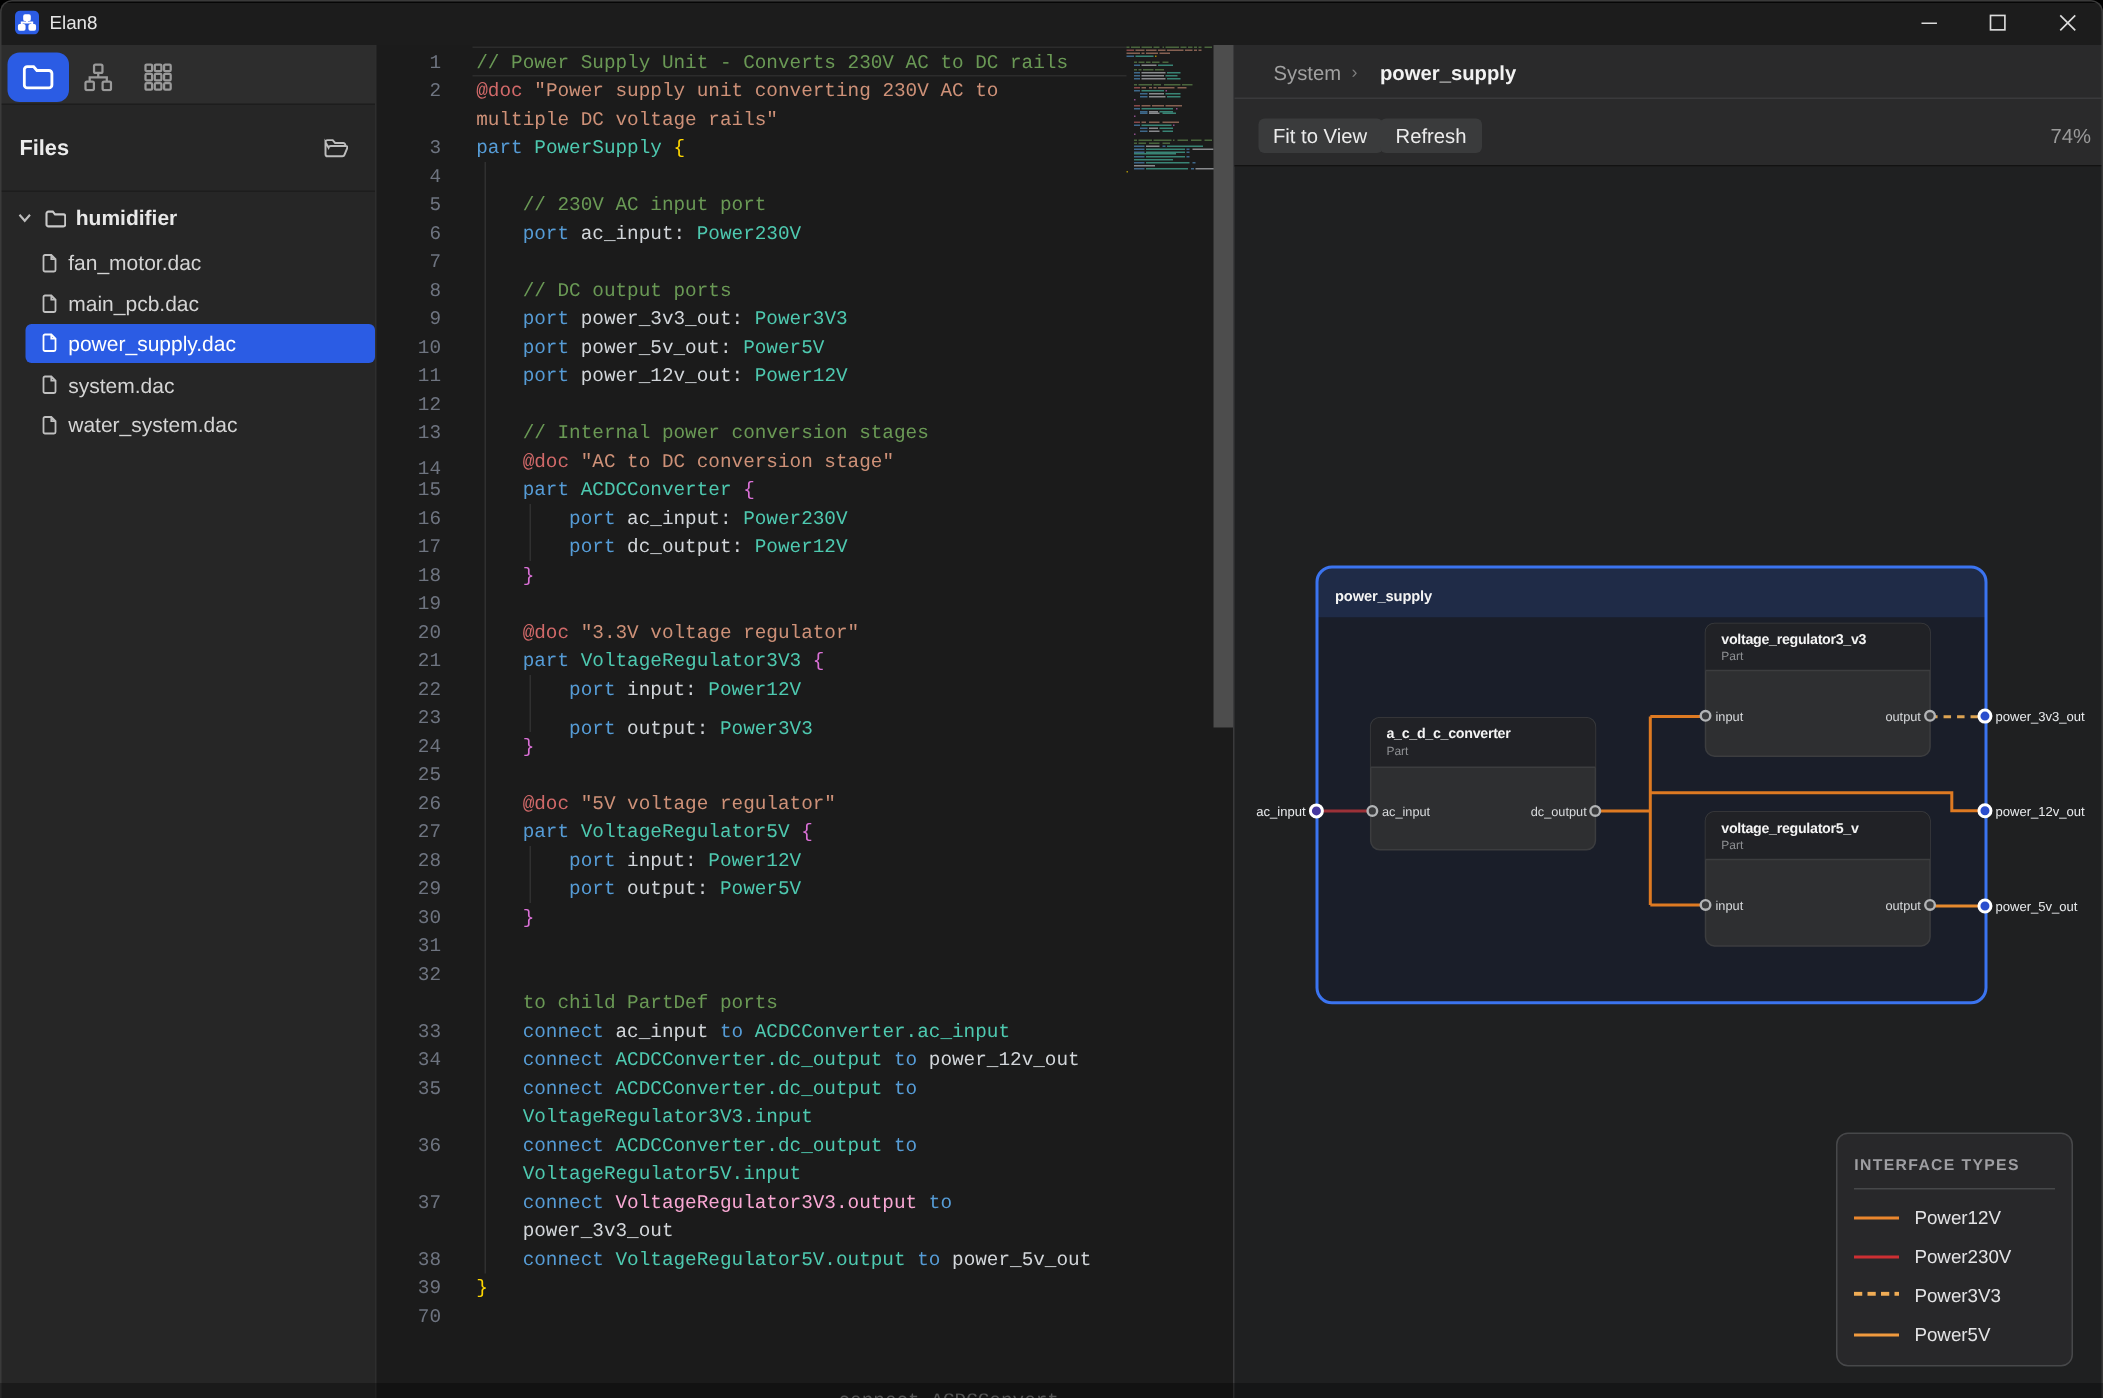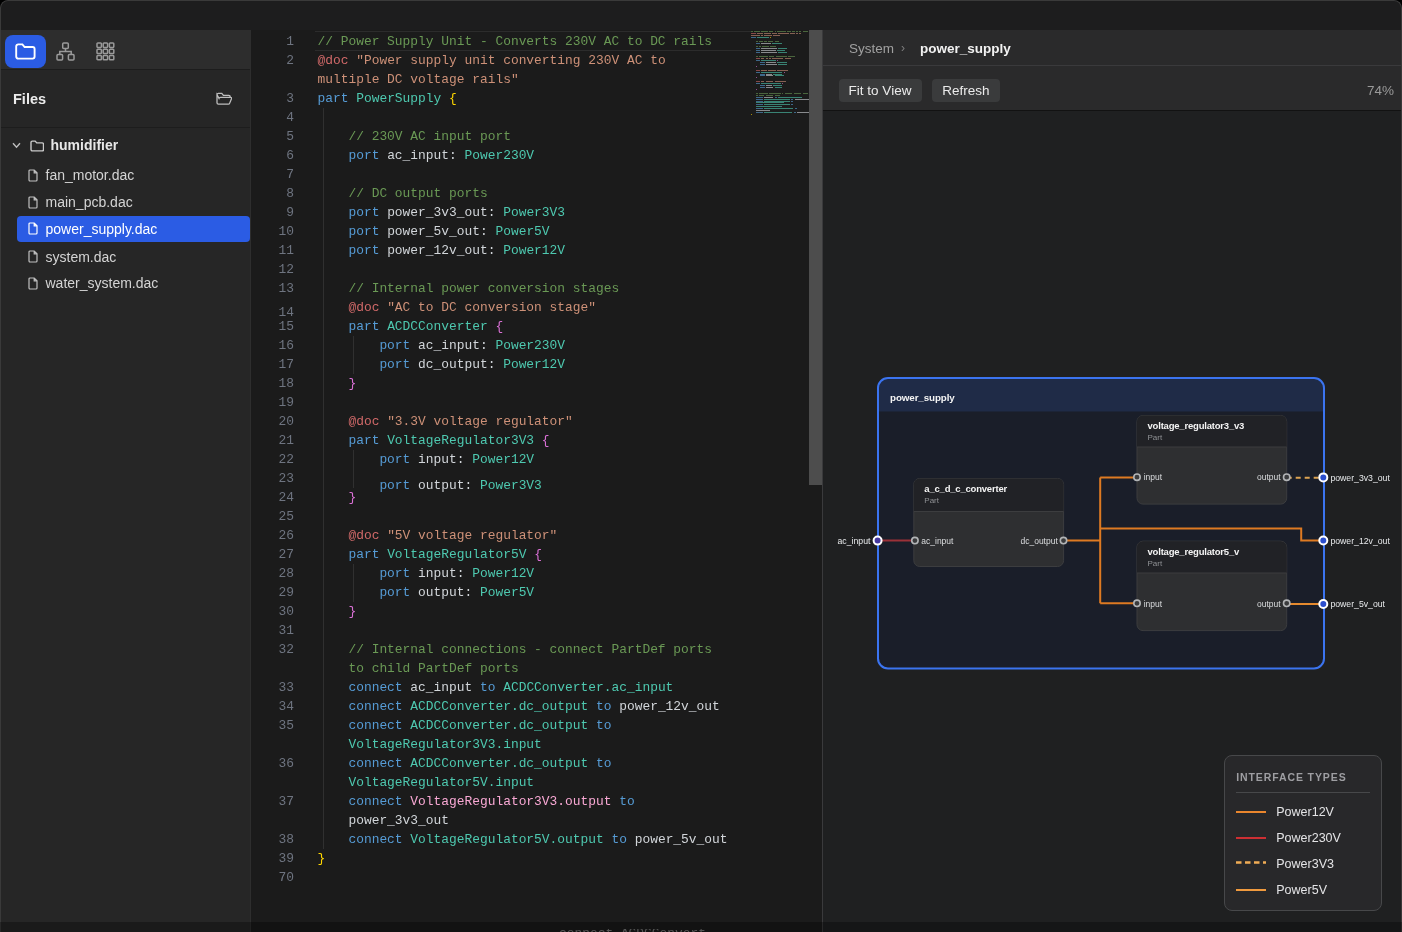--- a/index.html
+++ b/index.html
@@ -9,20 +9,40 @@
 .topstrip{position:absolute;left:0;top:0;width:100%;height:2px;background:#060606}
 .sidebar{position:absolute;left:0;top:30px;width:250px;bottom:0;background:#262626}
 .toolrow{position:absolute;left:0;top:0;width:100%;height:40px;background:#2d2d2d;border-bottom:1px solid #1d1d1d}
 .editor{position:absolute;left:250px;top:30px;width:572px;bottom:0;background:#1b1b1b;border-left:1px solid #2e2e2e}
 .gn{position:absolute;width:43px;text-align:right;left:0;font:12.9px "Liberation Mono",monospace;line-height:19px;color:#6e7480}
 .cl{position:absolute;left:66.5px;font:12.9px "Liberation Mono",monospace;line-height:19px;white-space:pre}
 .rpanel{position:absolute;left:822px;top:30px;width:580px;bottom:0;background:#1f2021;border-left:1px solid #3a3a3c}
 .iguide{position:absolute;width:1px;background:#303030}
 </style></head><body>
 <div class="win">
+<div class="titlebar">
+<div class="topstrip"></div>
+ <svg class="abs" style="left:10px;top:7px" width="16" height="16" viewBox="0 0 16 16">
+        <rect x="0" y="0" width="16" height="16" rx="3.5" fill="#2b5ce4"></rect>
+        <g stroke="#fff" stroke-width="1.3" fill="none">
+          <rect x="6.1" y="3.2" width="3.8" height="3.2" rx="0.6" fill="#fff"></rect>
+          <rect x="2.6" y="9.6" width="3.8" height="3.2" rx="0.6" fill="#fff"></rect>
+          <rect x="9.6" y="9.6" width="3.8" height="3.2" rx="0.6" fill="#fff"></rect>
+          <path d="M8 6.4 L8 8 M4.5 9.6 L4.5 8 L11.5 8 L11.5 9.6"></path>
+        </g>
+      </svg>
+ <div class="abs" style="left:33px;top:8px;font-size:12.5px;color:#e6e6e6">Elan8</div>
+ <svg class="abs" style="left:1276px;top:5px" width="112" height="20" viewBox="0 0 112 20">
+        <g stroke="#dcdcdc" stroke-width="1.1" fill="none">
+          <path d="M5 10.5 L15.3 10.5"></path>
+          <rect x="51" y="5.3" width="9.6" height="9.6"></rect>
+          <path d="M97.5 5.3 L107.5 15.3 M107.5 5.3 L97.5 15.3"></path>
+        </g>
+      </svg>
+</div>
 
 <div class="sidebar">
  <div class="toolrow">
   <div class="abs" style="left:5px;top:4.5px;width:40.5px;height:33px;background:#2b5ce4;border-radius:8px"></div>
   <svg class="abs" style="left:15px;top:13px" width="21" height="17" viewBox="0 0 21 17">
           <path d="M1.2 3.4 a2 2 0 0 1 2-2 h4.2 l2.2 2.6 h8 a2 2 0 0 1 2 2 v7.6 a2 2 0 0 1-2 2 h-14.4 a2 2 0 0 1-2-2 z" fill="none" stroke="#fff" stroke-width="1.9"></path>
         </svg>
   <svg class="abs" style="left:55.5px;top:11.5px" width="19" height="19" viewBox="0 0 19 19">
           <g stroke="#9a9a9a" stroke-width="1.5" fill="none">
             <rect x="6.7" y="1" width="5.6" height="5.6" rx="1"></rect>
@@ -146,21 +166,20 @@
 <div class="cl" style="top:381.5px"><span style="color:#d16969">&nbsp;&nbsp;&nbsp;&nbsp;@doc</span><span style="color:#ce9178">&nbsp;"3.3V&nbsp;voltage&nbsp;regulator"</span></div>
 <div class="cl" style="top:400.5px"><span style="color:#569cd6">&nbsp;&nbsp;&nbsp;&nbsp;part</span><span style="color:#4ec9b0">&nbsp;VoltageRegulator3V3</span><span style="color:#d2d6da">&nbsp;</span><span style="color:#da70d6">{</span></div>
 <div class="cl" style="top:419.5px"><span style="color:#569cd6">&nbsp;&nbsp;&nbsp;&nbsp;&nbsp;&nbsp;&nbsp;&nbsp;port</span><span style="color:#d2d6da">&nbsp;input:</span><span style="color:#4ec9b0">&nbsp;Power12V</span></div>
 <div class="cl" style="top:446px"><span style="color:#569cd6">&nbsp;&nbsp;&nbsp;&nbsp;&nbsp;&nbsp;&nbsp;&nbsp;port</span><span style="color:#d2d6da">&nbsp;output:</span><span style="color:#4ec9b0">&nbsp;Power3V3</span></div>
 <div class="cl" style="top:457.5px"><span style="color:#da70d6">&nbsp;&nbsp;&nbsp;&nbsp;}</span></div>
 <div class="cl" style="top:495.5px"><span style="color:#d16969">&nbsp;&nbsp;&nbsp;&nbsp;@doc</span><span style="color:#ce9178">&nbsp;"5V&nbsp;voltage&nbsp;regulator"</span></div>
 <div class="cl" style="top:514.5px"><span style="color:#569cd6">&nbsp;&nbsp;&nbsp;&nbsp;part</span><span style="color:#4ec9b0">&nbsp;VoltageRegulator5V</span><span style="color:#d2d6da">&nbsp;</span><span style="color:#da70d6">{</span></div>
 <div class="cl" style="top:533.5px"><span style="color:#569cd6">&nbsp;&nbsp;&nbsp;&nbsp;&nbsp;&nbsp;&nbsp;&nbsp;port</span><span style="color:#d2d6da">&nbsp;input:</span><span style="color:#4ec9b0">&nbsp;Power12V</span></div>
 <div class="cl" style="top:552.5px"><span style="color:#569cd6">&nbsp;&nbsp;&nbsp;&nbsp;&nbsp;&nbsp;&nbsp;&nbsp;port</span><span style="color:#d2d6da">&nbsp;output:</span><span style="color:#4ec9b0">&nbsp;Power5V</span></div>
 <div class="cl" style="top:571.5px"><span style="color:#da70d6">&nbsp;&nbsp;&nbsp;&nbsp;}</span></div>
-<div class="cl" style="top:609.5px"><span style="color:#6a9955">&nbsp;&nbsp;&nbsp;&nbsp;//&nbsp;Internal&nbsp;connections&nbsp;-&nbsp;connect&nbsp;PartDef&nbsp;ports</span></div>
 <div class="cl" style="top:628.5px"><span style="color:#6a9955">&nbsp;&nbsp;&nbsp;&nbsp;to&nbsp;child&nbsp;PartDef&nbsp;ports</span></div>
 <div class="cl" style="top:647.5px"><span style="color:#569cd6">&nbsp;&nbsp;&nbsp;&nbsp;connect</span><span style="color:#d2d6da">&nbsp;ac_input</span><span style="color:#569cd6">&nbsp;to</span><span style="color:#4ec9b0">&nbsp;ACDCConverter.ac_input</span></div>
 <div class="cl" style="top:666.5px"><span style="color:#569cd6">&nbsp;&nbsp;&nbsp;&nbsp;connect</span><span style="color:#4ec9b0">&nbsp;ACDCConverter.dc_output</span><span style="color:#569cd6">&nbsp;to</span><span style="color:#d2d6da">&nbsp;power_12v_out</span></div>
 <div class="cl" style="top:685.5px"><span style="color:#569cd6">&nbsp;&nbsp;&nbsp;&nbsp;connect</span><span style="color:#4ec9b0">&nbsp;ACDCConverter.dc_output</span><span style="color:#569cd6">&nbsp;to</span></div>
 <div class="cl" style="top:704.5px"><span style="color:#4ec9b0">&nbsp;&nbsp;&nbsp;&nbsp;VoltageRegulator3V3.input</span></div>
 <div class="cl" style="top:723.5px"><span style="color:#569cd6">&nbsp;&nbsp;&nbsp;&nbsp;connect</span><span style="color:#4ec9b0">&nbsp;ACDCConverter.dc_output</span><span style="color:#569cd6">&nbsp;to</span></div>
 <div class="cl" style="top:742.5px"><span style="color:#4ec9b0">&nbsp;&nbsp;&nbsp;&nbsp;VoltageRegulator5V.input</span></div>
 <div class="cl" style="top:761.5px"><span style="color:#569cd6">&nbsp;&nbsp;&nbsp;&nbsp;connect</span><span style="color:#f9a8d4">&nbsp;VoltageRegulator3V3.output</span><span style="color:#569cd6">&nbsp;to</span></div>
 <div class="cl" style="top:780.5px"><span style="color:#d2d6da">&nbsp;&nbsp;&nbsp;&nbsp;power_3v3_out</span></div>
 <div class="cl" style="top:799.5px"><span style="color:#569cd6">&nbsp;&nbsp;&nbsp;&nbsp;connect</span><span style="color:#4ec9b0">&nbsp;VoltageRegulator5V.output</span><span style="color:#569cd6">&nbsp;to</span><span style="color:#d2d6da">&nbsp;power_5v_out</span></div>
@@ -302,21 +321,21 @@
         <span style="display:block;margin-top:-3.5px">connect ACDCConvert</span>
       </div>
 </div>
 <div class="rpanel">
 <div class="abs" style="left:0;top:0;width:100%;height:36px;background:#2a2a2b;border-bottom:1px solid #3a3a3c"></div>
 <div class="abs" style="left:26px;top:11px;font-size:13.5px;color:#a0a0a0">System</div>
 <div class="abs" style="left:78px;top:11px;font-size:12px;color:#7e7e7e">›</div>
 <div class="abs" style="left:97px;top:10.5px;font-size:13.5px;font-weight:bold;color:#f2f2f2">power_supply</div>
 <div class="abs" style="left:0;top:36px;width:100%;height:44.5px;background:#2a2a2b;border-bottom:1px solid #121212"></div>
 <div class="abs" style="left:15.5px;top:48.5px;width:83px;height:23px;background:#3a3b3c;border-radius:4px;font-size:13.5px;color:#ebebeb;text-align:center;line-height:23px">Fit to View</div>
-<div class="abs" style="left:109px;top:48.5px;width:68px;height:23px;background:#3a3b3c;border-radius:4px;font-size:13.5px;color:#ebebeb;text-align:center;line-height:23px">Refresh</div>
+<div class="abs" style="left:97px;top:48.5px;width:68px;height:23px;background:#3a3b3c;border-radius:4px;font-size:13.5px;color:#ebebeb;text-align:center;line-height:23px">Refresh</div>
 <div class="abs" style="left:544px;top:53px;font-size:13.5px;color:#9a9a9a">74%</div>
 <svg class="abs" style="left:0;top:80.5px" width="580" height="822" viewBox="0 0 580 822">
 <rect x="55" y="267" width="446" height="290.5" rx="10" fill="#1a1e29"></rect>
 <path d="M55 300.5 L55 277 a10 10 0 0 1 10-10 h426 a10 10 0 0 1 10 10 v23.5 z" fill="#1f2b47"></path>
 <rect x="55" y="267" width="446" height="290.5" rx="10" fill="none" stroke="#3b74f0" stroke-width="2"></rect>
 <text x="67" y="289.5" font-family="Liberation Sans" font-size="9.8px" font-weight="bold" letter-spacing="-0.1" fill="#f4f4f4">power_supply</text>
 <rect x="90.8" y="367.5" width="149.8" height="88" rx="6" fill="#2e2f31" stroke="#3c3d3f" stroke-width="1"></rect>
 <path d="M90.8 400.5 V373.5 a6 6 0 0 1 6-6 h137.8 a6 6 0 0 1 6 6 v27 z" fill="#212226"></path>
 <line x1="90.8" y1="400.5" x2="240.60000000000002" y2="400.5" stroke="#3c3d3f" stroke-width="1"></line>
 <text x="101.3" y="381.3" font-family="Liberation Sans" font-size="9.5px" font-weight="bold" letter-spacing="-0.2" fill="#f4f4f4">a_c_d_c_converter</text>

